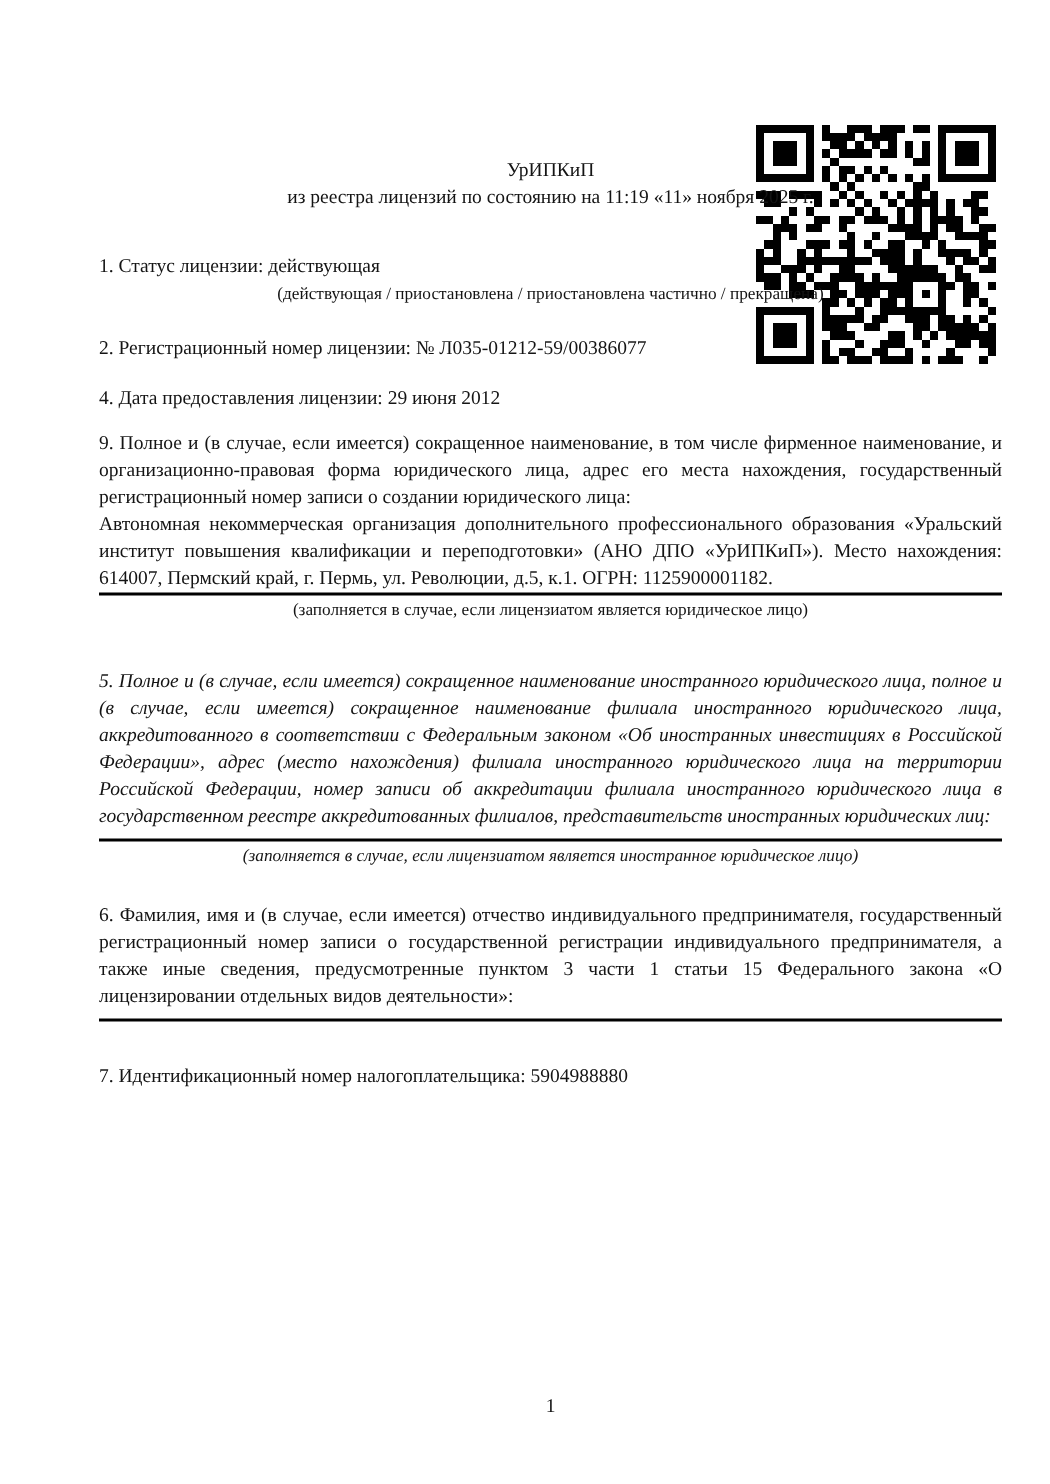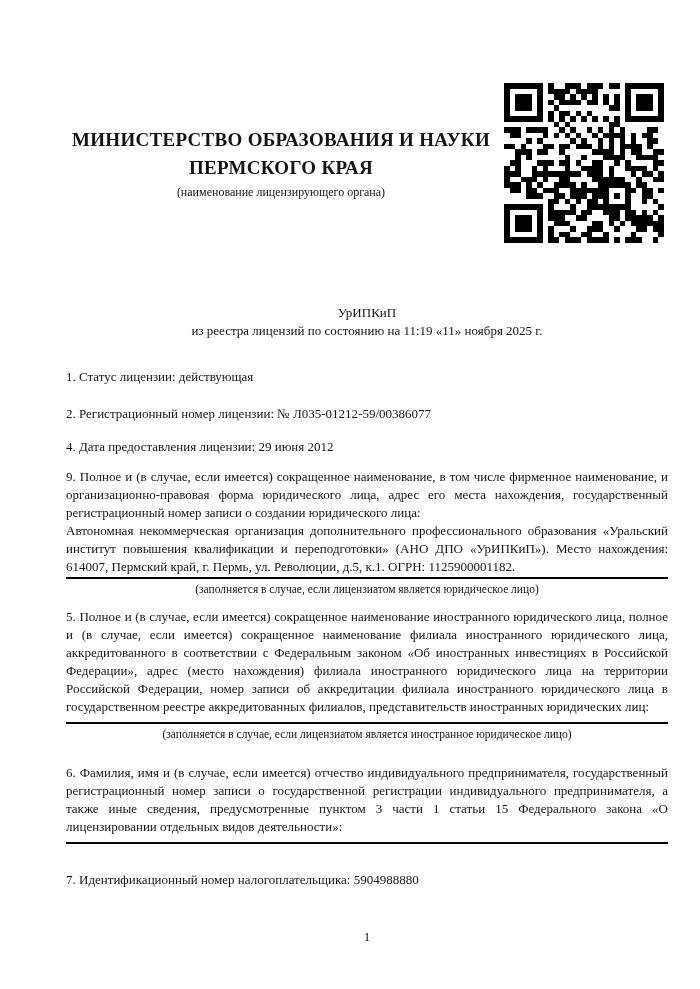--- a/index.html
+++ b/index.html
@@ -67,21 +67,21 @@
     border: 0;
     border-top: 2px solid #000;
     margin: 1px 0 0 0;
     height: 0;
   }
   .item .spacer { height: 5px; }
   .item + .item { margin-top: 13px; }
   .item:nth-child(2) { margin-top: 19px; }
   .item:nth-child(3) { margin-top: 15px; }
   .item:nth-child(4) { margin-top: 12px; }
-  .item:nth-child(5) { margin-top: 11px; }
+  .item:nth-child(5) { margin-top: 30px; font-style: italic; }
   .item:nth-child(6) { margin-top: 22px; }
   .item:nth-child(7) { margin-top: 27px; }
   .page-num {
     position: absolute;
     left: 66px;
     top: 928px;
     width: 602px;
     text-align: center;
     font-size: 13px;
     line-height: 18px;
@@ -92,34 +92,30 @@
 
 <div class="page">
 
   <div class="qr">
     <svg id="qr-svg" viewBox="0 0 29 29">
         <path d="M0 0h1v1h-1zM1 0h1v1h-1zM2 0h1v1h-1zM3 0h1v1h-1zM4 0h1v1h-1zM5 0h1v1h-1zM6 0h1v1h-1zM8 0h1v1h-1zM11 0h1v1h-1zM12 0h1v1h-1zM13 0h1v1h-1zM15 0h1v1h-1zM16 0h1v1h-1zM17 0h1v1h-1zM19 0h1v1h-1zM20 0h1v1h-1zM22 0h1v1h-1zM23 0h1v1h-1zM24 0h1v1h-1zM25 0h1v1h-1zM26 0h1v1h-1zM27 0h1v1h-1zM28 0h1v1h-1zM0 1h1v1h-1zM6 1h1v1h-1zM8 1h1v1h-1zM9 1h1v1h-1zM10 1h1v1h-1zM11 1h1v1h-1zM13 1h1v1h-1zM14 1h1v1h-1zM15 1h1v1h-1zM16 1h1v1h-1zM22 1h1v1h-1zM28 1h1v1h-1zM0 2h1v1h-1zM2 2h1v1h-1zM3 2h1v1h-1zM4 2h1v1h-1zM6 2h1v1h-1zM9 2h1v1h-1zM10 2h1v1h-1zM12 2h1v1h-1zM14 2h1v1h-1zM16 2h1v1h-1zM18 2h1v1h-1zM20 2h1v1h-1zM22 2h1v1h-1zM24 2h1v1h-1zM25 2h1v1h-1zM26 2h1v1h-1zM28 2h1v1h-1zM0 3h1v1h-1zM2 3h1v1h-1zM3 3h1v1h-1zM4 3h1v1h-1zM6 3h1v1h-1zM8 3h1v1h-1zM10 3h1v1h-1zM11 3h1v1h-1zM12 3h1v1h-1zM13 3h1v1h-1zM15 3h1v1h-1zM16 3h1v1h-1zM18 3h1v1h-1zM20 3h1v1h-1zM22 3h1v1h-1zM24 3h1v1h-1zM25 3h1v1h-1zM26 3h1v1h-1zM28 3h1v1h-1zM0 4h1v1h-1zM2 4h1v1h-1zM3 4h1v1h-1zM4 4h1v1h-1zM6 4h1v1h-1zM9 4h1v1h-1zM19 4h1v1h-1zM20 4h1v1h-1zM22 4h1v1h-1zM24 4h1v1h-1zM25 4h1v1h-1zM26 4h1v1h-1zM28 4h1v1h-1zM0 5h1v1h-1zM6 5h1v1h-1zM8 5h1v1h-1zM10 5h1v1h-1zM11 5h1v1h-1zM13 5h1v1h-1zM15 5h1v1h-1zM22 5h1v1h-1zM28 5h1v1h-1zM0 6h1v1h-1zM1 6h1v1h-1zM2 6h1v1h-1zM3 6h1v1h-1zM4 6h1v1h-1zM5 6h1v1h-1zM6 6h1v1h-1zM8 6h1v1h-1zM10 6h1v1h-1zM12 6h1v1h-1zM14 6h1v1h-1zM16 6h1v1h-1zM18 6h1v1h-1zM20 6h1v1h-1zM22 6h1v1h-1zM23 6h1v1h-1zM24 6h1v1h-1zM25 6h1v1h-1zM26 6h1v1h-1zM27 6h1v1h-1zM28 6h1v1h-1zM9 7h1v1h-1zM11 7h1v1h-1zM19 7h1v1h-1zM20 7h1v1h-1zM0 8h1v1h-1zM1 8h1v1h-1zM2 8h1v1h-1zM4 8h1v1h-1zM5 8h1v1h-1zM6 8h1v1h-1zM7 8h1v1h-1zM10 8h1v1h-1zM12 8h1v1h-1zM15 8h1v1h-1zM17 8h1v1h-1zM19 8h1v1h-1zM21 8h1v1h-1zM26 8h1v1h-1zM27 8h1v1h-1zM1 9h1v1h-1zM2 9h1v1h-1zM7 9h1v1h-1zM9 9h1v1h-1zM11 9h1v1h-1zM13 9h1v1h-1zM16 9h1v1h-1zM18 9h1v1h-1zM19 9h1v1h-1zM20 9h1v1h-1zM21 9h1v1h-1zM23 9h1v1h-1zM25 9h1v1h-1zM26 9h1v1h-1zM4 10h1v1h-1zM6 10h1v1h-1zM12 10h1v1h-1zM14 10h1v1h-1zM17 10h1v1h-1zM19 10h1v1h-1zM21 10h1v1h-1zM23 10h1v1h-1zM26 10h1v1h-1zM27 10h1v1h-1zM0 11h1v1h-1zM1 11h1v1h-1zM3 11h1v1h-1zM7 11h1v1h-1zM8 11h1v1h-1zM10 11h1v1h-1zM11 11h1v1h-1zM13 11h1v1h-1zM14 11h1v1h-1zM15 11h1v1h-1zM17 11h1v1h-1zM19 11h1v1h-1zM21 11h1v1h-1zM22 11h1v1h-1zM23 11h1v1h-1zM24 11h1v1h-1zM26 11h1v1h-1zM2 12h1v1h-1zM3 12h1v1h-1zM4 12h1v1h-1zM6 12h1v1h-1zM7 12h1v1h-1zM10 12h1v1h-1zM16 12h1v1h-1zM17 12h1v1h-1zM18 12h1v1h-1zM19 12h1v1h-1zM21 12h1v1h-1zM23 12h1v1h-1zM24 12h1v1h-1zM27 12h1v1h-1zM28 12h1v1h-1zM2 13h1v1h-1zM4 13h1v1h-1zM11 13h1v1h-1zM14 13h1v1h-1zM18 13h1v1h-1zM19 13h1v1h-1zM20 13h1v1h-1zM21 13h1v1h-1zM24 13h1v1h-1zM25 13h1v1h-1zM26 13h1v1h-1zM27 13h1v1h-1zM1 14h1v1h-1zM2 14h1v1h-1zM6 14h1v1h-1zM7 14h1v1h-1zM8 14h1v1h-1zM10 14h1v1h-1zM11 14h1v1h-1zM13 14h1v1h-1zM16 14h1v1h-1zM17 14h1v1h-1zM20 14h1v1h-1zM22 14h1v1h-1zM27 14h1v1h-1zM28 14h1v1h-1zM0 15h1v1h-1zM2 15h1v1h-1zM5 15h1v1h-1zM7 15h1v1h-1zM11 15h1v1h-1zM14 15h1v1h-1zM15 15h1v1h-1zM16 15h1v1h-1zM17 15h1v1h-1zM19 15h1v1h-1zM22 15h1v1h-1zM23 15h1v1h-1zM24 15h1v1h-1zM25 15h1v1h-1zM27 15h1v1h-1zM0 16h1v1h-1zM1 16h1v1h-1zM2 16h1v1h-1zM5 16h1v1h-1zM6 16h1v1h-1zM7 16h1v1h-1zM8 16h1v1h-1zM9 16h1v1h-1zM10 16h1v1h-1zM11 16h1v1h-1zM12 16h1v1h-1zM13 16h1v1h-1zM15 16h1v1h-1zM16 16h1v1h-1zM17 16h1v1h-1zM19 16h1v1h-1zM23 16h1v1h-1zM25 16h1v1h-1zM26 16h1v1h-1zM28 16h1v1h-1zM0 17h1v1h-1zM3 17h1v1h-1zM4 17h1v1h-1zM5 17h1v1h-1zM7 17h1v1h-1zM10 17h1v1h-1zM11 17h1v1h-1zM16 17h1v1h-1zM17 17h1v1h-1zM18 17h1v1h-1zM19 17h1v1h-1zM20 17h1v1h-1zM21 17h1v1h-1zM24 17h1v1h-1zM27 17h1v1h-1zM28 17h1v1h-1zM0 18h1v1h-1zM1 18h1v1h-1zM2 18h1v1h-1zM4 18h1v1h-1zM6 18h1v1h-1zM9 18h1v1h-1zM10 18h1v1h-1zM11 18h1v1h-1zM12 18h1v1h-1zM14 18h1v1h-1zM17 18h1v1h-1zM18 18h1v1h-1zM19 18h1v1h-1zM20 18h1v1h-1zM21 18h1v1h-1zM22 18h1v1h-1zM24 18h1v1h-1zM25 18h1v1h-1zM1 19h1v1h-1zM2 19h1v1h-1zM4 19h1v1h-1zM5 19h1v1h-1zM7 19h1v1h-1zM8 19h1v1h-1zM9 19h1v1h-1zM12 19h1v1h-1zM13 19h1v1h-1zM14 19h1v1h-1zM15 19h1v1h-1zM16 19h1v1h-1zM17 19h1v1h-1zM18 19h1v1h-1zM22 19h1v1h-1zM23 19h1v1h-1zM25 19h1v1h-1zM26 19h1v1h-1zM28 19h1v1h-1zM4 20h1v1h-1zM5 20h1v1h-1zM6 20h1v1h-1zM9 20h1v1h-1zM10 20h1v1h-1zM12 20h1v1h-1zM13 20h1v1h-1zM14 20h1v1h-1zM16 20h1v1h-1zM17 20h1v1h-1zM18 20h1v1h-1zM20 20h1v1h-1zM22 20h1v1h-1zM25 20h1v1h-1zM26 20h1v1h-1zM8 21h1v1h-1zM9 21h1v1h-1zM11 21h1v1h-1zM13 21h1v1h-1zM15 21h1v1h-1zM16 21h1v1h-1zM18 21h1v1h-1zM22 21h1v1h-1zM25 21h1v1h-1zM27 21h1v1h-1zM0 22h1v1h-1zM1 22h1v1h-1zM2 22h1v1h-1zM3 22h1v1h-1zM4 22h1v1h-1zM5 22h1v1h-1zM6 22h1v1h-1zM8 22h1v1h-1zM12 22h1v1h-1zM15 22h1v1h-1zM16 22h1v1h-1zM17 22h1v1h-1zM18 22h1v1h-1zM19 22h1v1h-1zM20 22h1v1h-1zM21 22h1v1h-1zM22 22h1v1h-1zM28 22h1v1h-1zM0 23h1v1h-1zM6 23h1v1h-1zM8 23h1v1h-1zM9 23h1v1h-1zM10 23h1v1h-1zM11 23h1v1h-1zM12 23h1v1h-1zM14 23h1v1h-1zM15 23h1v1h-1zM18 23h1v1h-1zM19 23h1v1h-1zM20 23h1v1h-1zM22 23h1v1h-1zM23 23h1v1h-1zM25 23h1v1h-1zM27 23h1v1h-1zM0 24h1v1h-1zM2 24h1v1h-1zM3 24h1v1h-1zM4 24h1v1h-1zM6 24h1v1h-1zM8 24h1v1h-1zM9 24h1v1h-1zM10 24h1v1h-1zM13 24h1v1h-1zM14 24h1v1h-1zM19 24h1v1h-1zM20 24h1v1h-1zM22 24h1v1h-1zM23 24h1v1h-1zM24 24h1v1h-1zM25 24h1v1h-1zM26 24h1v1h-1zM28 24h1v1h-1zM0 25h1v1h-1zM2 25h1v1h-1zM3 25h1v1h-1zM4 25h1v1h-1zM6 25h1v1h-1zM9 25h1v1h-1zM10 25h1v1h-1zM11 25h1v1h-1zM16 25h1v1h-1zM17 25h1v1h-1zM19 25h1v1h-1zM21 25h1v1h-1zM23 25h1v1h-1zM24 25h1v1h-1zM25 25h1v1h-1zM26 25h1v1h-1zM27 25h1v1h-1zM28 25h1v1h-1zM0 26h1v1h-1zM2 26h1v1h-1zM3 26h1v1h-1zM4 26h1v1h-1zM6 26h1v1h-1zM8 26h1v1h-1zM12 26h1v1h-1zM15 26h1v1h-1zM16 26h1v1h-1zM17 26h1v1h-1zM20 26h1v1h-1zM24 26h1v1h-1zM25 26h1v1h-1zM27 26h1v1h-1zM28 26h1v1h-1zM0 27h1v1h-1zM6 27h1v1h-1zM8 27h1v1h-1zM10 27h1v1h-1zM11 27h1v1h-1zM14 27h1v1h-1zM15 27h1v1h-1zM18 27h1v1h-1zM23 27h1v1h-1zM28 27h1v1h-1zM0 28h1v1h-1zM1 28h1v1h-1zM2 28h1v1h-1zM3 28h1v1h-1zM4 28h1v1h-1zM5 28h1v1h-1zM6 28h1v1h-1zM8 28h1v1h-1zM9 28h1v1h-1zM11 28h1v1h-1zM12 28h1v1h-1zM13 28h1v1h-1zM15 28h1v1h-1zM16 28h1v1h-1zM17 28h1v1h-1zM18 28h1v1h-1zM20 28h1v1h-1zM22 28h1v1h-1zM23 28h1v1h-1zM24 28h1v1h-1zM27 28h1v1h-1z" fill="#000000"></path>
       </svg>
   </div>
 
   <div class="content">
-    <div class="header">
-      <div class="min-line">МИНИСТЕРСТВО ОБРАЗОВАНИЯ И НАУКИ</div>
-      <div class="min-line">ПЕРМСКОГО КРАЯ</div>
-      <div class="hdr-caption">(наименование лицензирующего органа)</div>
-    </div>
 
     <div class="doc-title">
       <div>УрИПКиП</div>
       <div>из реестра лицензий по состоянию на 11:19 «11» ноября 2025 г.</div>
     </div>
 
     <div class="items">
         <div class="item">
           <p>1. Статус лицензии: действующая</p>
+          <div class="sub-caption">(действующая / приостановлена / приостановлена частично / прекращена)</div>
         </div>
         <div class="item">
           <p>2. Регистрационный номер лицензии: № Л035-01212-59/00386077</p>
         </div>
         <div class="item">
           <p>4. Дата предоставления лицензии: 29 июня 2012</p>
         </div>
         <div class="item">
           <p>9. Полное и (в случае, если имеется) сокращенное наименование, в том числе фирменное наименование, и организационно-правовая форма юридического лица, адрес его места нахождения, государственный регистрационный номер записи о создании юридического лица:</p>
           <p>Автономная некоммерческая организация дополнительного профессионального образования «Уральский институт повышения квалификации и переподготовки» (АНО ДПО «УрИПКиП»). Место нахождения: 614007, Пермский край, г. Пермь, ул. Революции, д.5, к.1. ОГРН: 1125900001182.</p>

